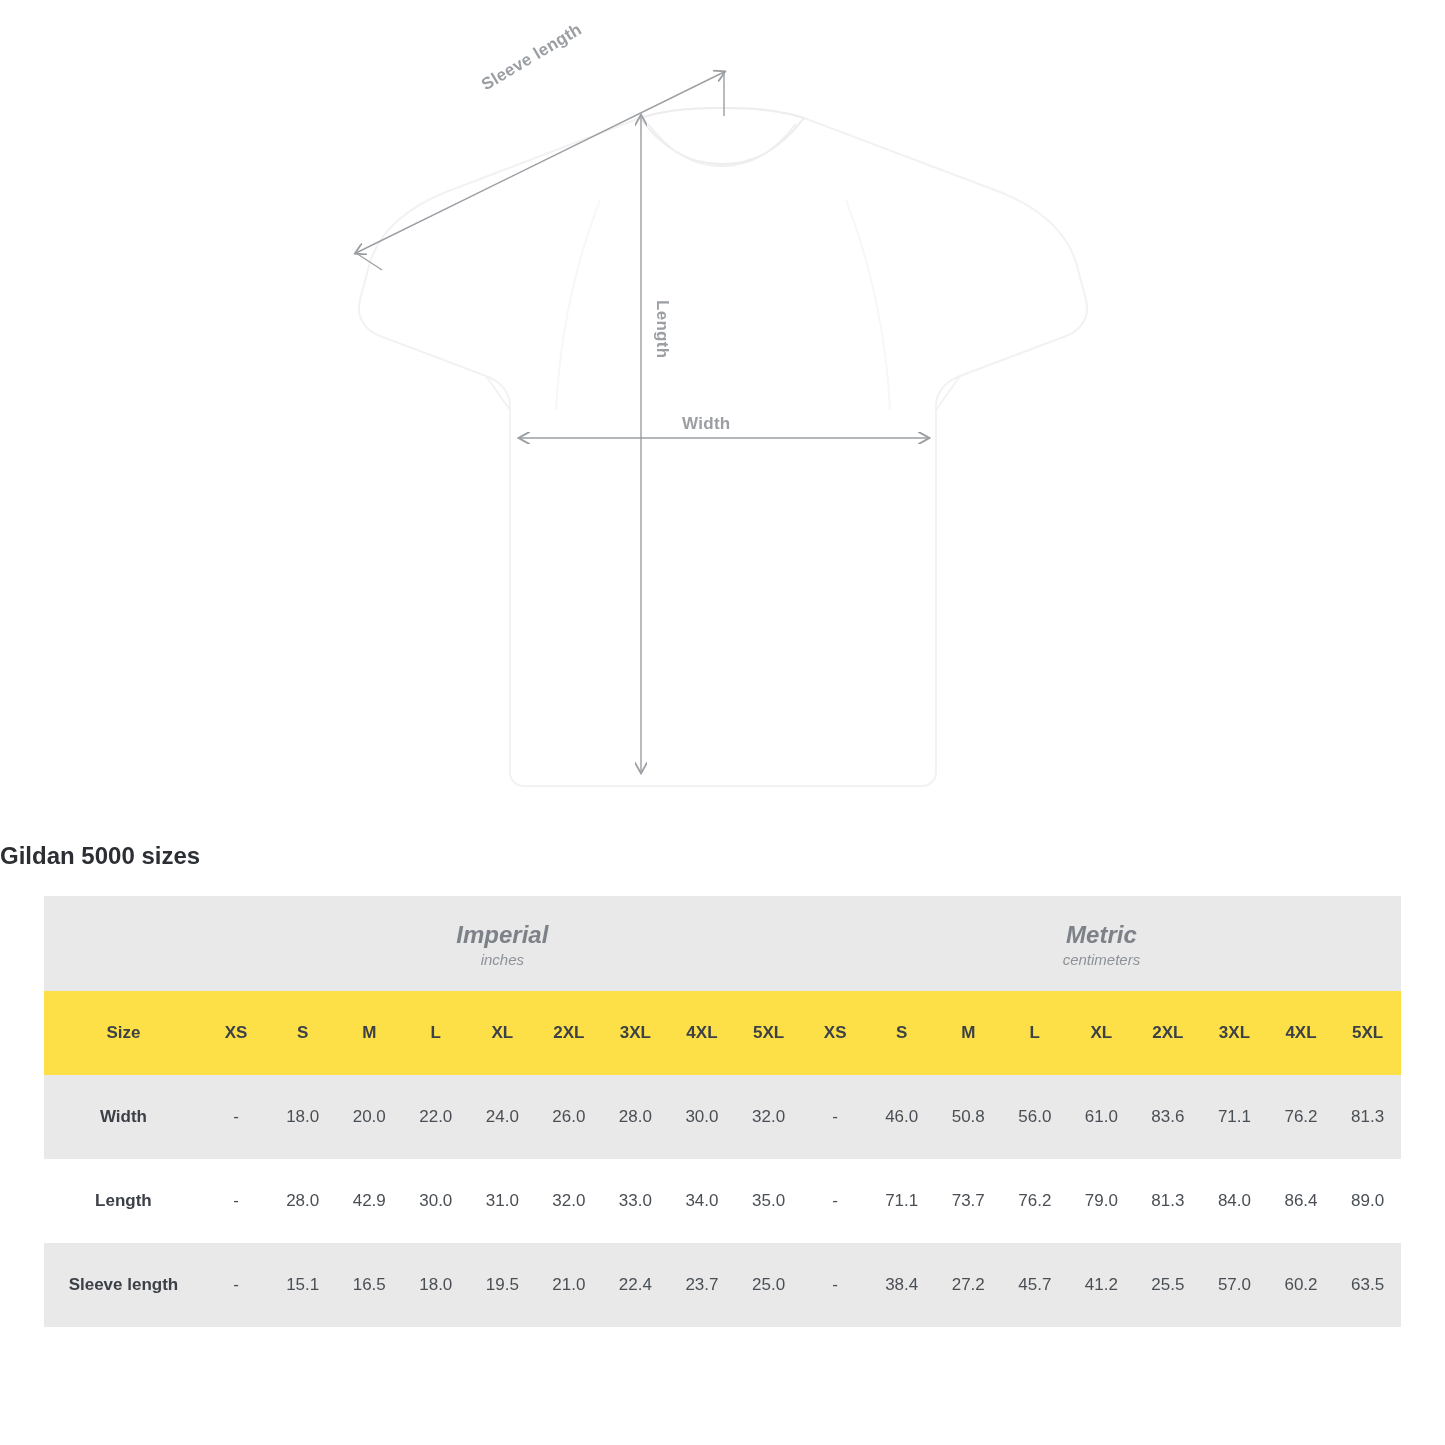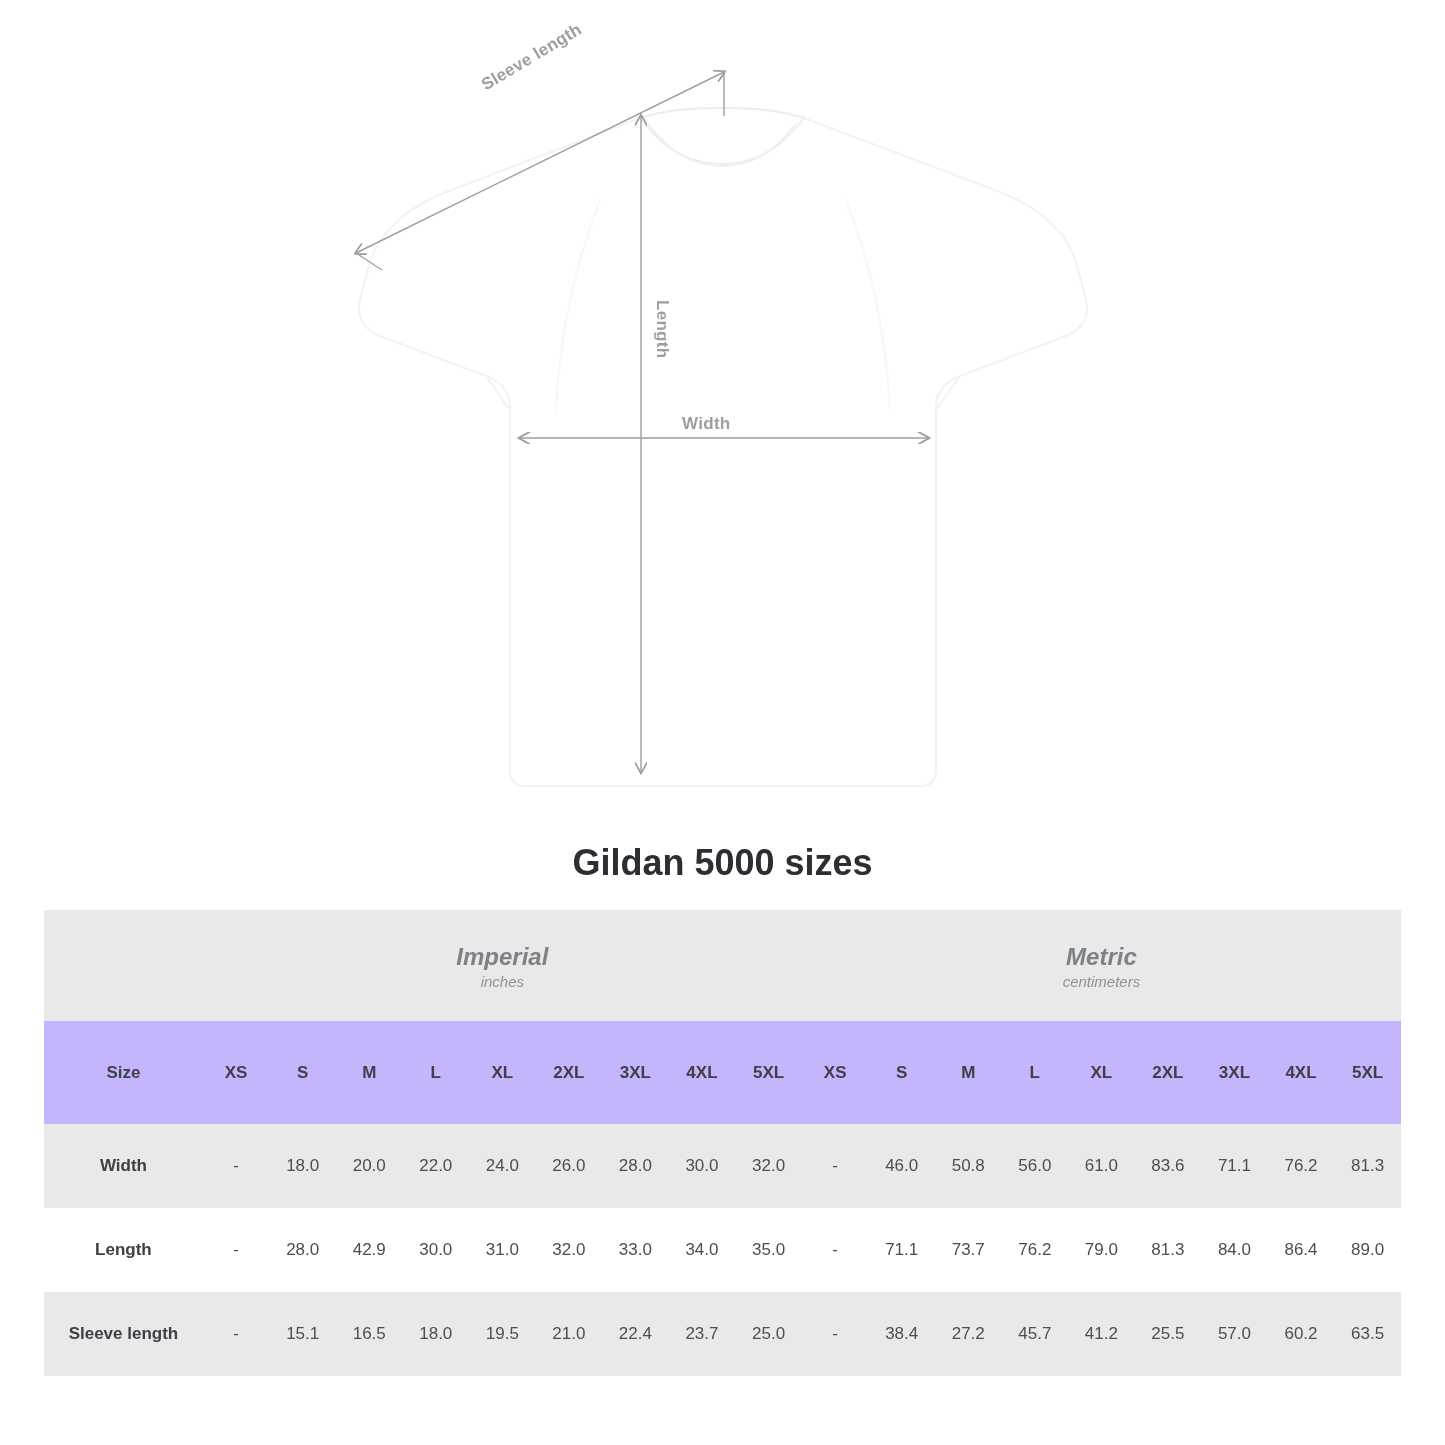--- a/index.html
+++ b/index.html
@@ -30,60 +30,60 @@
   }
   #label-length {
     left: 652px; top: 300px;
     writing-mode: vertical-rl;
     text-orientation: mixed;
   }
   #label-width { left: 682px; top: 414px; }
 
   
   .title {
-    text-align: center;
-    font-size: 36px;
+    text-align: left;
+    font-size: 24px;
     font-weight: bold;
     color: #2b2f33;
     margin: 12px 0 0 0;
   }
   .subtitle {
     text-align: center;
     font-size: 17px;
     font-style: italic;
     color: #7d8288;
     margin: 16px 0 0 0;
   }
 
   
   .table-wrap { padding: 0 44px; margin-top: 26px; }
   table { width: 100%; border-collapse: collapse; table-layout: fixed; }
   .unit-row td {
     background: #e9e9e9;
-    height: 111px;
+    height: 95px;
     text-align: center;
     vertical-align: middle;
   }
   .unit-sys {
     font-size: 24px;
     font-style: italic;
     font-weight: bold;
     color: #7d8288;
     line-height: 1.35;
   }
   .unit-unit {
     font-size: 15px;
     font-style: italic;
     color: #8d9298;
   }
   .hdr-row td {
-    height: 103px;
+    height: 84px;
     text-align: center;
     vertical-align: middle;
-    background: #c4b5fd;
+    background: #fde047;
     color: #3c4147;
     font-size: 17px;
     font-weight: bold;
   }
   .hdr-row td.rowlabel { font-size: 17px; }
   .data-row td {
     height: 84px;
     text-align: center;
     vertical-align: middle;
     font-size: 17px;

